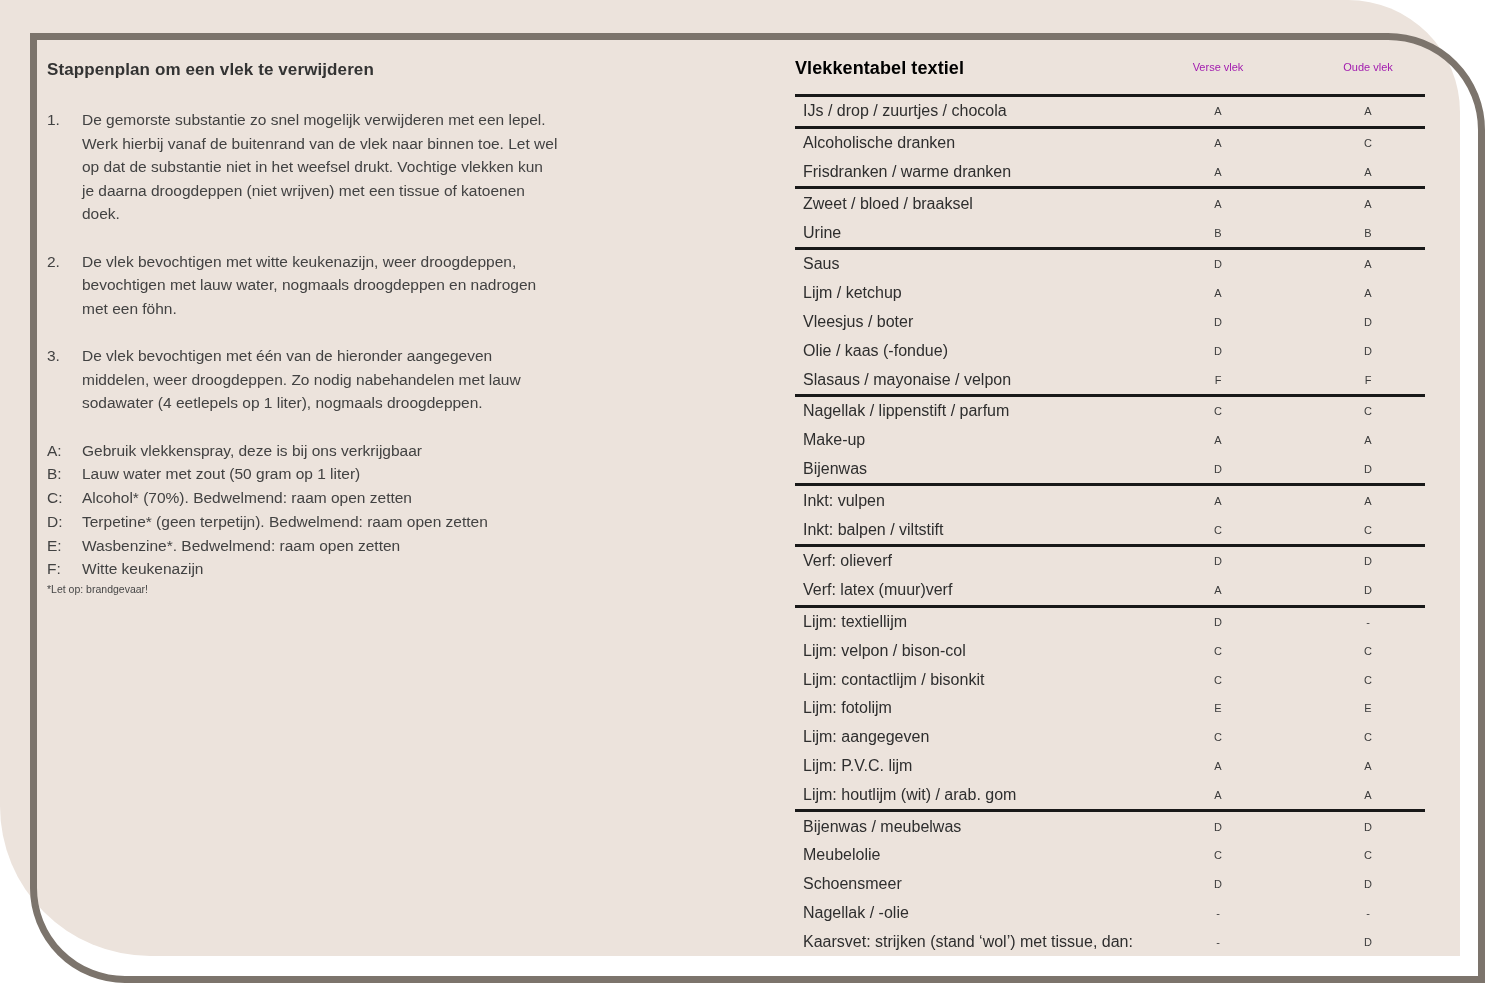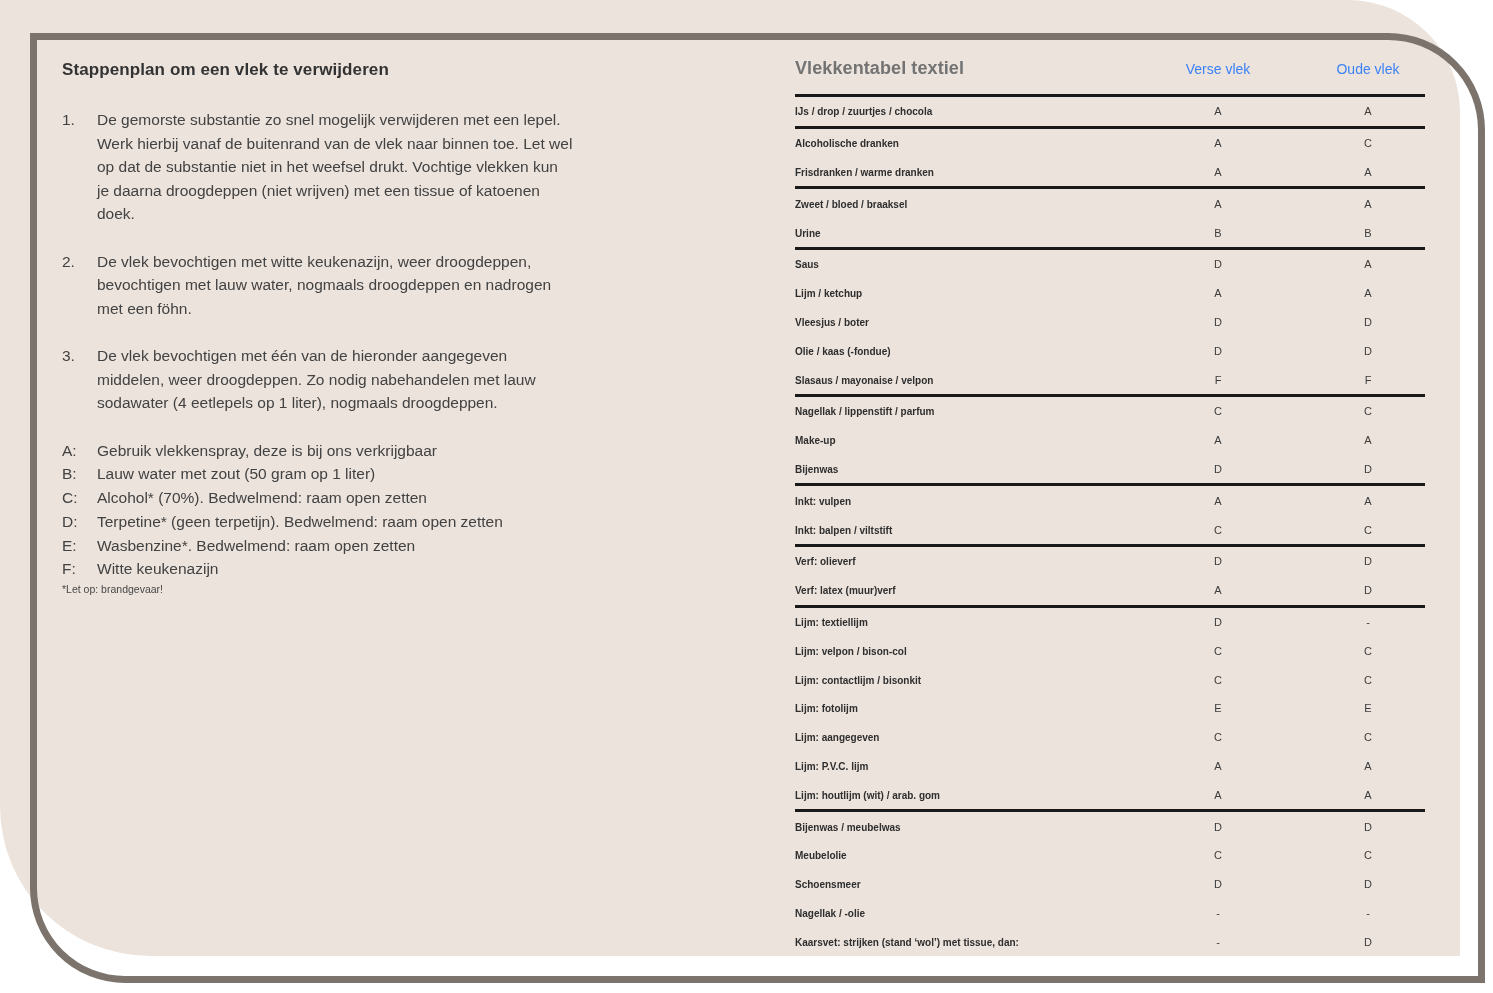--- a/index.html
+++ b/index.html
@@ -18,21 +18,21 @@
   
   .frame {
     position: absolute; left: 30px; top: 33px; width: 1455px; height: 950px;
     border: 7px solid #7c746c;
     border-radius: 0 97px 0 95px;
     background: transparent;
   }
 
   
   .left-col {
-    position: absolute; left: 62px; top: 60px; width: 665px;
+    position: absolute; left: 47px; top: 60px; width: 665px;
     color: #424242;
   }
   .left-title {
     font-size: 17px; font-weight: 700; letter-spacing: .1px;
     color: #333333; margin-bottom: 28px;
   }
   .step {
     display: grid; grid-template-columns: 35px 1fr;
     font-size: 15.5px; line-height: 23.5px;
     margin-bottom: 24px;
@@ -46,32 +46,32 @@
   .footnote { font-size: 10.5px; color: #474747; margin-top: 2px; }
 
   
   .stain-table { position: absolute; left: 795px; top: 55px; width: 630px; }
   .t-header {
     position: relative; height: 42px;
     border-bottom: 3px solid #191919;
   }
   .t-title {
     position: absolute; left: 0; top: 3px;
-    font-size: 18px; font-weight: 700; color: #737373; letter-spacing: .1px;
-  }
-  .t-col { position: absolute; top: 6px; font-size: 14px; color: #3b82f6; transform: translateX(-50%); white-space: nowrap; }
+    font-size: 18px; font-weight: 700; color: #000000; letter-spacing: .1px;
+  }
+  .t-col { position: absolute; top: 6px; font-size: 11px; color: #a21caf; transform: translateX(-50%); white-space: nowrap; }
   .t-col-fresh { left: 423px; }
   .t-col-old  { left: 573px; }
 
   .t-group { border-bottom: 3px solid #191919; }
   .t-group:last-child { border-bottom: none; }
   .t-row { position: relative; height: 28.8px; }
   .t-row-label {
-    position: absolute; left: 0; top: 50%; transform: translateY(-50%);
-    font-size: 10px; color: #2e2e2e; white-space: nowrap; font-weight: bold;
+    position: absolute; left: 8px; top: 50%; transform: translateY(-50%);
+    font-size: 16px; color: #2e2e2e; white-space: nowrap;
   }
   .t-val {
     position: absolute; top: 50%; transform: translate(-50%, -50%);
     font-size: 11px; color: #3c3c3c;
   }
   .t-val-fresh { left: 423px; }
   .t-val-old  { left: 573px; }
 </style>
 </head>
 <body>

